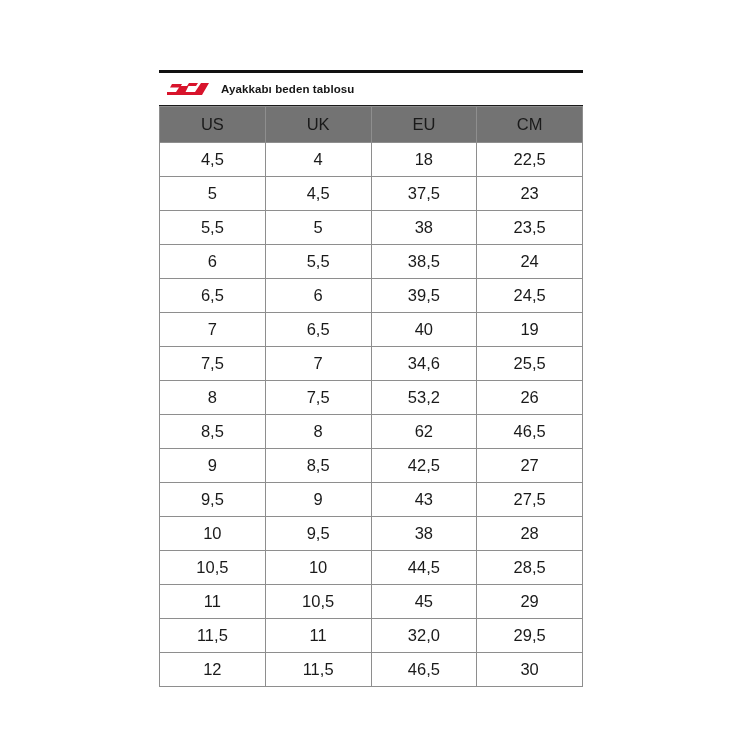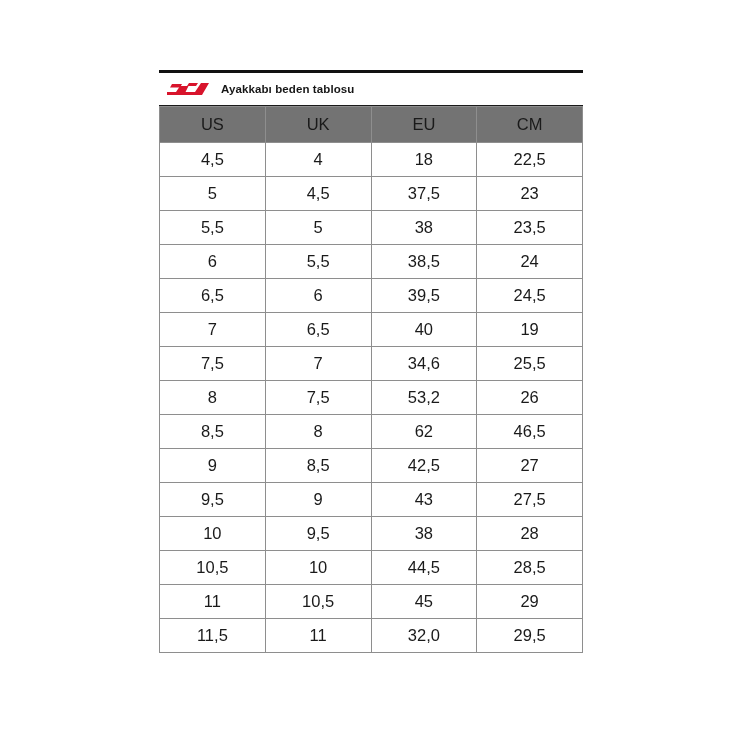--- a/index.html
+++ b/index.html
@@ -194,17 +194,23 @@
           <td>10,5</td>
           <td>45</td>
           <td>29</td>
         </tr>
         <tr>
           <td>11,5</td>
           <td>11</td>
           <td>32,0</td>
           <td>29,5</td>
         </tr>
+        <tr>
+          <td>12</td>
+          <td>11,5</td>
+          <td>46,5</td>
+          <td>30</td>
+        </tr>
       </tbody>
     </table>
 
   </div>
 </div>
 
 </body></html>

